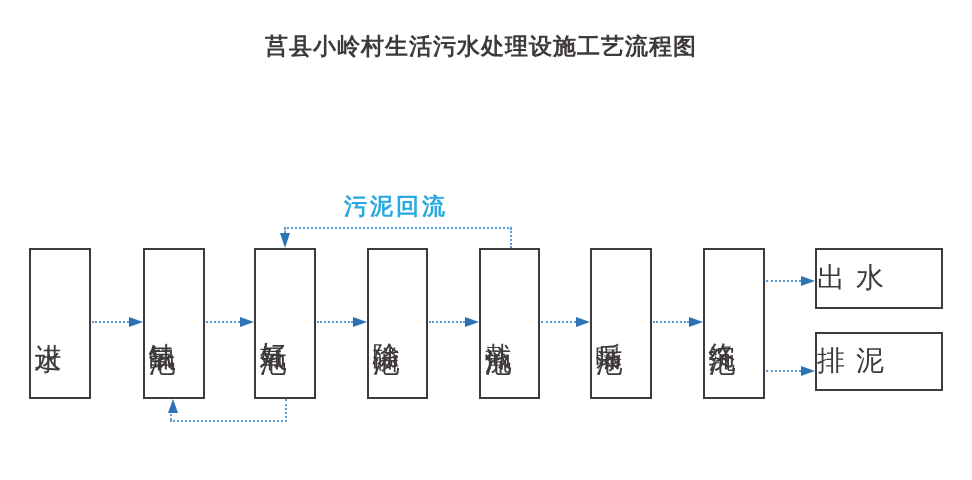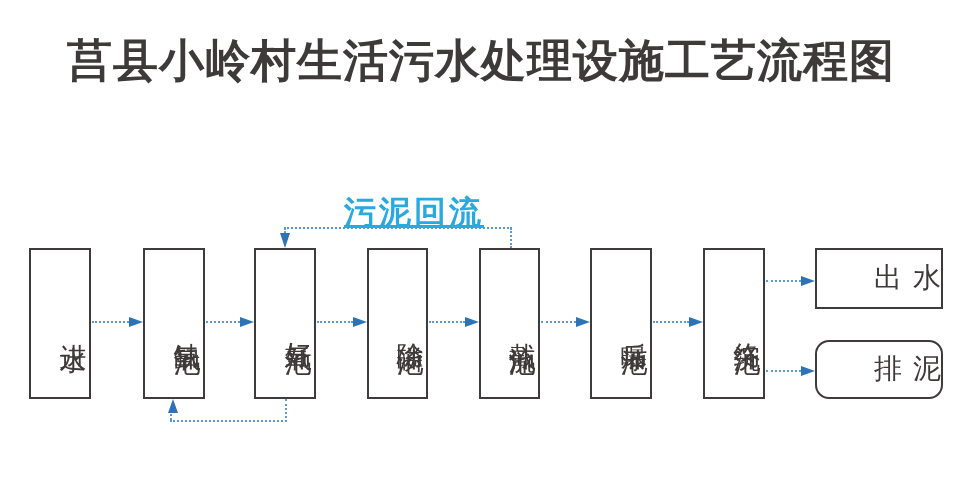--- a/index.html
+++ b/index.html
@@ -20,34 +20,34 @@
     background: var(--background);
     overflow: hidden;
     font-family: "DejaVu Serif", "Liberation Serif", serif;
   }
   .title {
     position: absolute;
     top: 31px;
     left: 0;
     width: 962px;
     text-align: center;
-    font-size: 45px;
+    font-size: 23px;
     font-weight: 600;
     letter-spacing: 1px;
     color: var(--title-text);
     white-space: nowrap;
   }
   .pbox {
     position: absolute;
     box-sizing: border-box;
     border: 2px solid var(--box-border);
     background: var(--background);
     display: flex;
     align-items: center;
-    justify-content: flex-end;
+    justify-content: flex-start;
   }
   .pbox .lbl {
     color: var(--box-text);
     font-size: 27px;
     line-height: 1.22;
   }
   .pbox .lbl.vert {
     writing-mode: vertical-lr;
     text-orientation: upright;
     letter-spacing: 3px;
@@ -85,24 +85,23 @@
     border-top: 15px solid var(--arrowhead);
   }
   .arr.up {
     border-left: 5px solid transparent;
     border-right: 5px solid transparent;
     border-bottom: 14px solid var(--arrowhead);
   }
   .recycle-label {
     position: absolute;
     color: var(--recycle-label);
-    font-size: 32px;
+    font-size: 23px;
     font-weight: bold;
     white-space: nowrap;
-    text-decoration: underline;
   }
   .recycle-label.sludge { left: 344px; top: 191px; letter-spacing: 3px; }
   .recycle-label.nitri  { left: 161px; top: 427px; letter-spacing: 1px; }
 </style>
 </head>
 <body>
 
 <div class="stage">
 
   <div class="title">莒县小岭村生活污水处理设施工艺流程图</div>
@@ -124,21 +123,21 @@
   </div>
   <div class="pbox" style="left:590px;top:248px;width:62px;height:151px;">
     <span class="lbl vert">后曝池</span>
   </div>
   <div class="pbox" style="left:703px;top:248px;width:62px;height:151px;">
     <span class="lbl vert">终沉池</span>
   </div>
   <div class="pbox" style="left:815px;top:248px;width:128px;height:61px;">
     <span class="lbl horiz">出水</span>
   </div>
-  <div class="pbox" style="left:815px;top:340px;width:128px;height:59px;border-radius:14px;">
+  <div class="pbox" style="left:815px;top:332px;width:128px;height:59px;">
     <span class="lbl horiz">排泥</span>
   </div>
 
   <div class="dot-h" style="left:92px;top:321px;width:37px;"></div>
   <div class="arr right" style="left:129px;top:317px;"></div>
 
   <div class="dot-h" style="left:206px;top:321px;width:34px;"></div>
   <div class="arr right" style="left:240px;top:317px;"></div>
 
   <div class="dot-h" style="left:317px;top:321px;width:36px;"></div>

